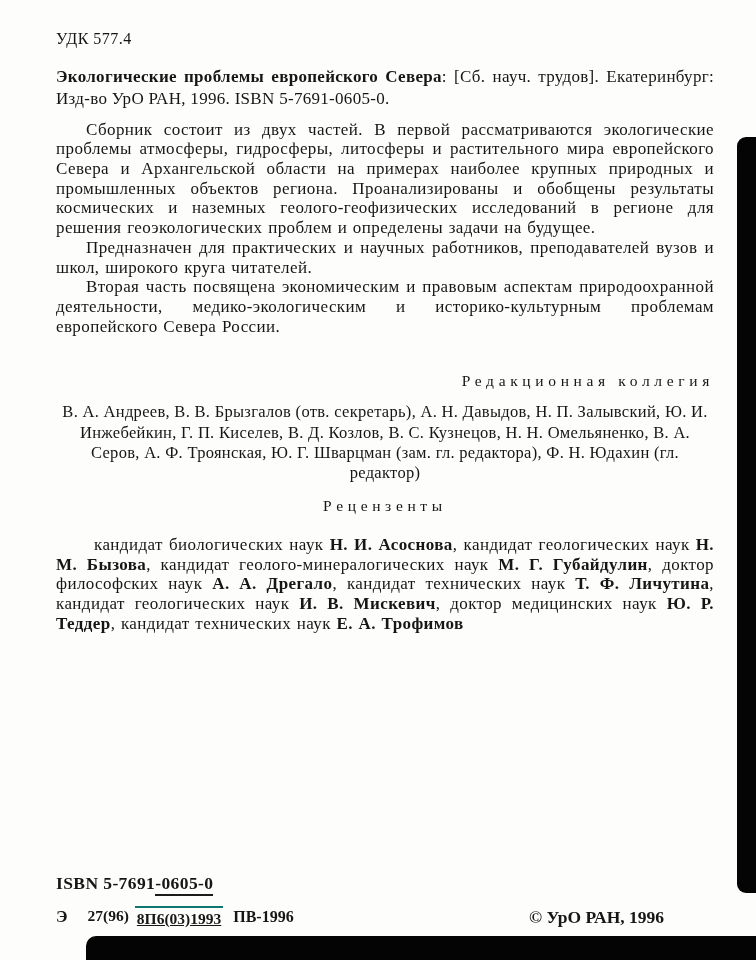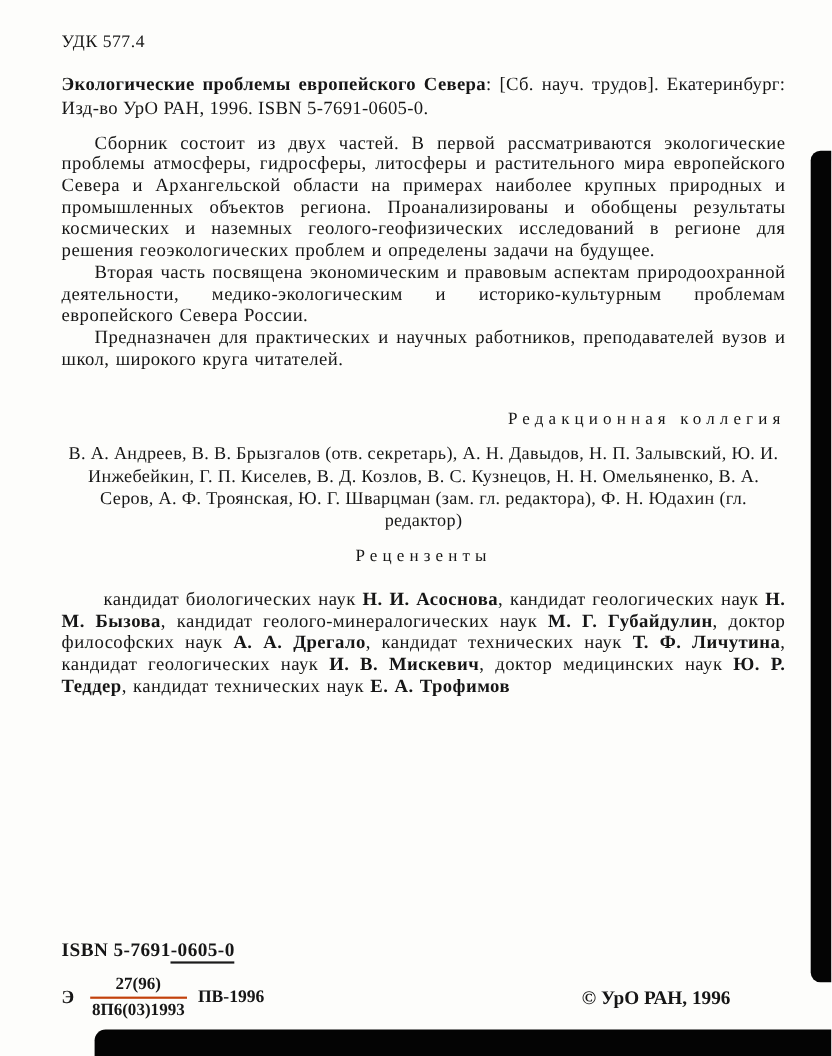--- a/index.html
+++ b/index.html
@@ -80,25 +80,25 @@
     padding-bottom: 1px;
   }
   .classifier-row {
     display: flex;
     align-items: center;
     font-size: 15.5px;
   }
   .cls-letter { font-size: 17px; margin-right: 14px; }
   .fraction {
     display: inline-flex;
-    flex-direction: column;
+    flex-direction: row;
     align-items: center;
   }
   .numerator { padding: 0 6px 2px 6px; }
-  .denominator { border-top: 2px solid #c2410c; padding: 2px 2px 0 2px; }
+  .denominator { border-top: 2px solid #0f766e; padding: 2px 2px 0 2px; text-decoration: underline; }
   .pv-code { margin-left: 10px; font-size: 16px; }
   .copyright { margin-left: auto; margin-right: 50px; font-size: 17.5px; }
 
   .scan-bar-right {
     position: absolute;
     top: 137px;
     right: 0;
     width: 19px;
     height: 756px;
     background: #040404;
@@ -118,22 +118,22 @@
 <body>
 
 <div class="page">
   <div class="content">
 
     <div class="udc">УДК 577.4</div>
 
     <p class="biblio"><span class="bold">Экологические проблемы европейского Севера</span><span>: [Сб. науч. трудов]. Екатеринбург: Изд-во УрО РАН, 1996. ISBN 5-7691-0605-0.</span></p>
 
     <p class="para">Сборник состоит из двух частей. В первой рассматриваются экологические проблемы атмосферы, гидросферы, литосферы и растительного мира европейского Севера и Архангельской области на примерах наиболее крупных природных и промышленных объектов региона. Проанализированы и обобщены результаты космических и наземных геолого-геофизических исследований в регионе для решения геоэкологических проблем и определены задачи на будущее.</p>
+    <p class="para">Предназначен для практических и научных работников, преподавателей вузов и школ, широкого круга читателей.</p>
     <p class="para">Вторая часть посвящена экономическим и правовым аспектам природоохранной деятельности, медико-экологическим и историко-культурным проблемам европейского Севера России.</p>
-    <p class="para">Предназначен для практических и научных работников, преподавателей вузов и школ, широкого круга читателей.</p>
 
     <h2 class="spaced-heading h-editorial">Редакционная коллегия</h2>
     <p class="members">В. А. Андреев, В. В. Брызгалов (отв. секретарь), А. Н. Давыдов, Н. П. Залывский, Ю. И. Инжебейкин, Г. П. Киселев, В. Д. Козлов, В. С. Кузнецов, Н. Н. Омельяненко, В. А. Серов, А. Ф. Троянская, Ю. Г. Шварцман (зам. гл. редактора), Ф. Н. Юдахин (гл. редактор)</p>
 
     <h2 class="spaced-heading h-reviewers">Рецензенты</h2>
     <p class="para reviewers-para"><span>кандидат биологических наук </span><span class="bold">Н. И. Асоснова</span><span>, кандидат геологических наук </span><span class="bold">Н. М. Бызова</span><span>, кандидат геолого-минералогических наук </span><span class="bold">М. Г. Губайдулин</span><span>, доктор философских наук </span><span class="bold">А. А. Дрегало</span><span>, кандидат технических наук </span><span class="bold">Т. Ф. Личутина</span><span>, кандидат геологических наук </span><span class="bold">И. В. Мискевич</span><span>, доктор медицинских наук </span><span class="bold">Ю. Р. Теддер</span><span>, кандидат технических наук </span><span class="bold">Е. А. Трофимов</span></p>
   </div>
 
   <div class="footer">
     <div class="isbn"><span>ISBN 5-7691</span><span class="underlined">-0605-0</span></div>

